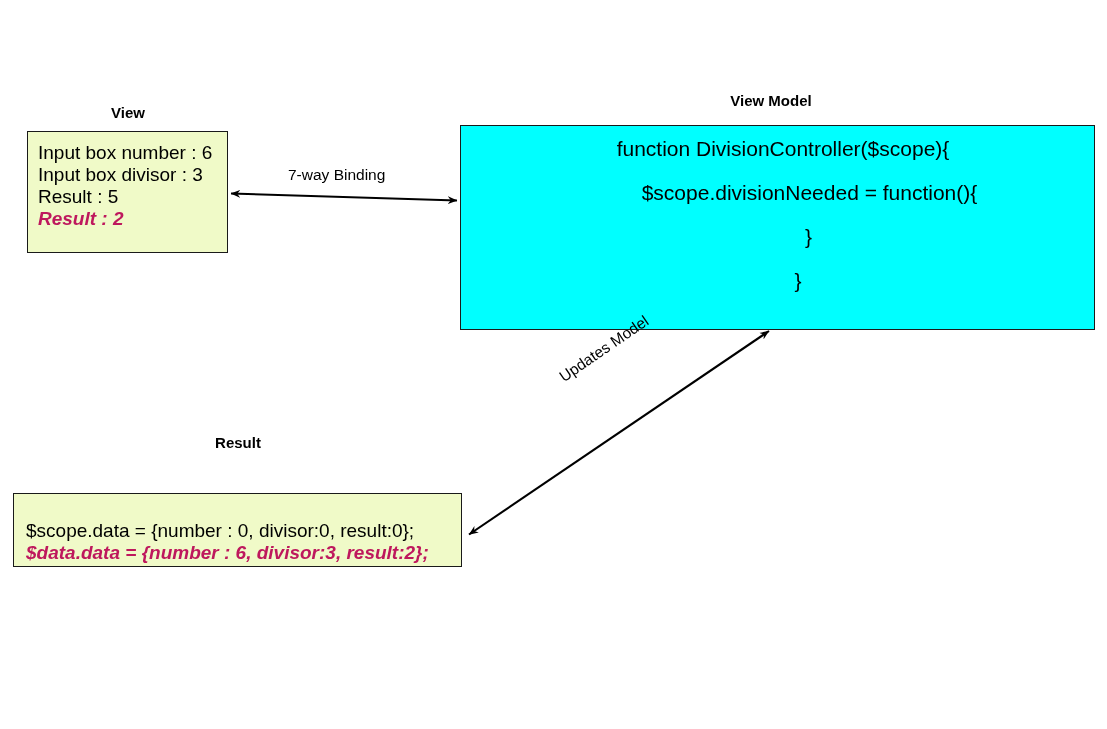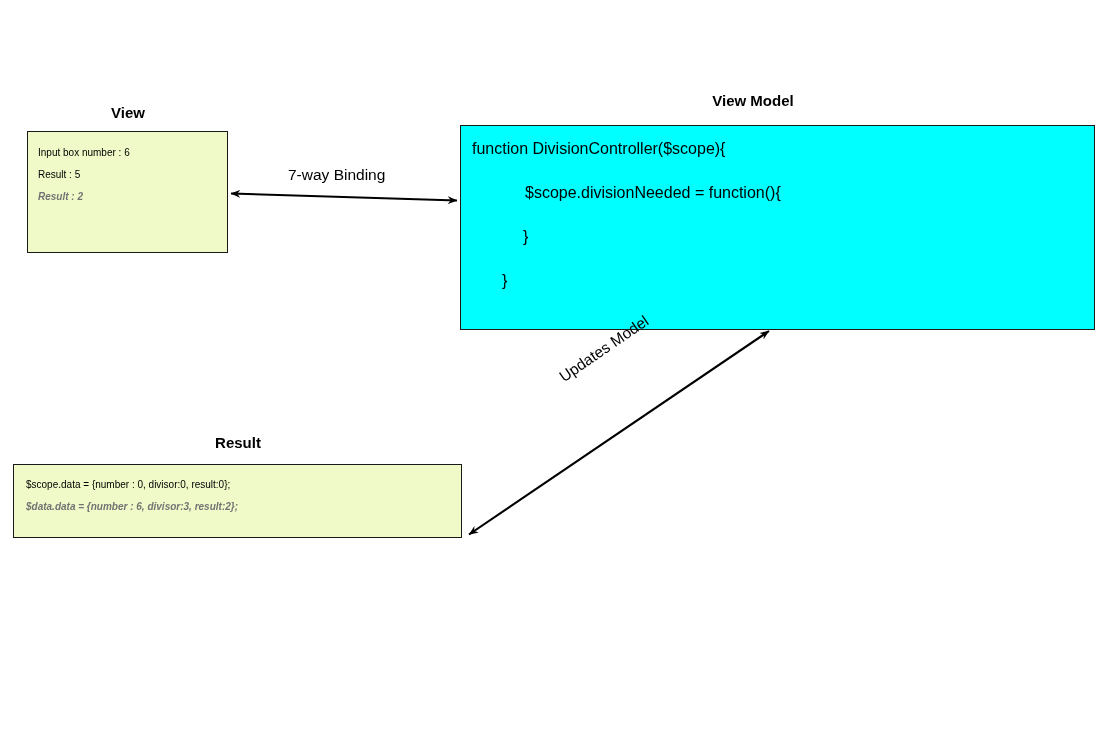--- a/index.html
+++ b/index.html
@@ -30,21 +30,21 @@
     position: absolute;
     font-family: "Liberation Sans", sans-serif;
     font-weight: bold;
     font-size: 15px;
     color: #000000;
     white-space: nowrap;
     text-align: center;
     line-height: 18px;
   }
   #view-title      { left: 78px;  top: 104px; width: 100px; }
-  #viewmodel-title { left: 653px; top: 92px;  width: 200px; }
+  #viewmodel-title { left: 671px; top: 92px;  width: 200px; }
   #model-title     { left: 178px; top: 434px; width: 120px; }
 
   
   .box {
     position: absolute;
     box-sizing: border-box;
     border: 1.6px solid #1a1a1a;
   }
   .box-yellow { background: #f0fac8; }
   .box-cyan   { background: #00ffff; }
@@ -53,45 +53,46 @@
     left: 27px;  top: 131px;
     width: 201px; height: 122px;
     padding: 10px 0 0 10px;
   }
   #viewmodel-box {
     left: 460px; top: 125px;
     width: 635px; height: 205px;
     padding: 12px 0 0 11px;
   }
   #model-box {
-    left: 13px;  top: 464px;
+    left: 13px;  top: 493px;
     width: 449px; height: 74px;
-    padding: 9px 0 0 12px;
+    padding: 26px 0 0 12px;
   }
 
   
   .line {
     font-family: "Liberation Sans", sans-serif;
-    font-size: 10px;
+    font-size: 19px;
     color: #000000;
     line-height: 22px;
     white-space: pre;
   }
   .line.hl {
-    color: #737373;
+    color: #be185d;
     font-weight: bold;
     font-style: italic;
   }
   .code-line {
     font-family: "Liberation Sans", sans-serif;
-    font-size: 16px;
+    font-size: 21px;
     color: #000000;
     line-height: 22px;
     white-space: pre;
     min-height: 22px;
+    text-align: center;
   }
   .indent-0 { padding-left: 0px; }
   .indent-1 { padding-left: 53px; }
   .indent-2 { padding-left: 72px; }
   .indent-3 { padding-left: 51px; }
   .indent-4 { padding-left: 30px; }
   .spacer   { height: 22px; }
 
   
   #arrow-layer {
@@ -126,20 +127,21 @@
 <div class="canvas">
 
   <div class="box-title" id="view-title">View</div>
 
   <div class="box-title" id="viewmodel-title">View Model</div>
 
   <div class="box-title" id="model-title">Result</div>
 
   <div class="box box-yellow" id="view-box">
     <div class="line">Input box number : 6</div>
+    <div class="line">Input box divisor : 3</div>
     <div class="line">Result : 5</div>
     <div class="line hl">Result : 2</div>
   </div>
 
   <div class="box box-cyan" id="viewmodel-box">
     <div class="code-line indent-0">function DivisionController($scope){</div>
     <div class="spacer"></div>
     <div class="code-line indent-1">$scope.divisionNeeded = function(){</div>
     <div class="spacer"></div>
     <div class="code-line indent-3">}</div>

